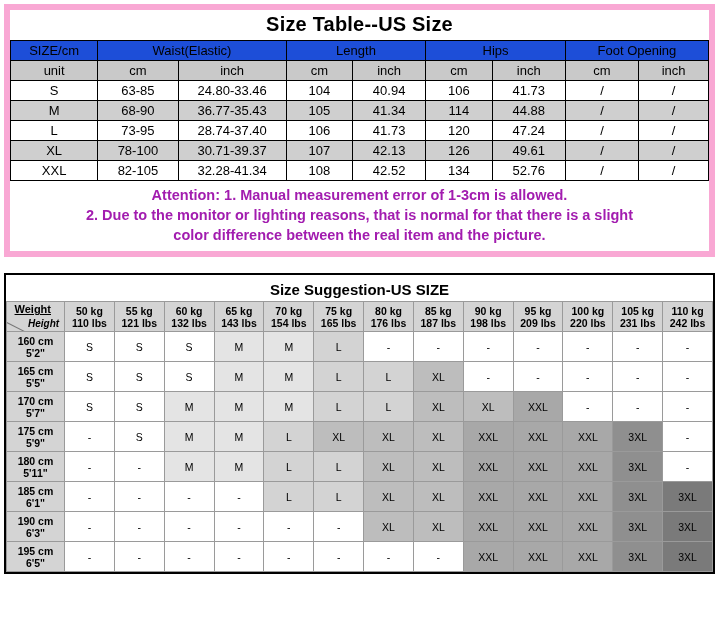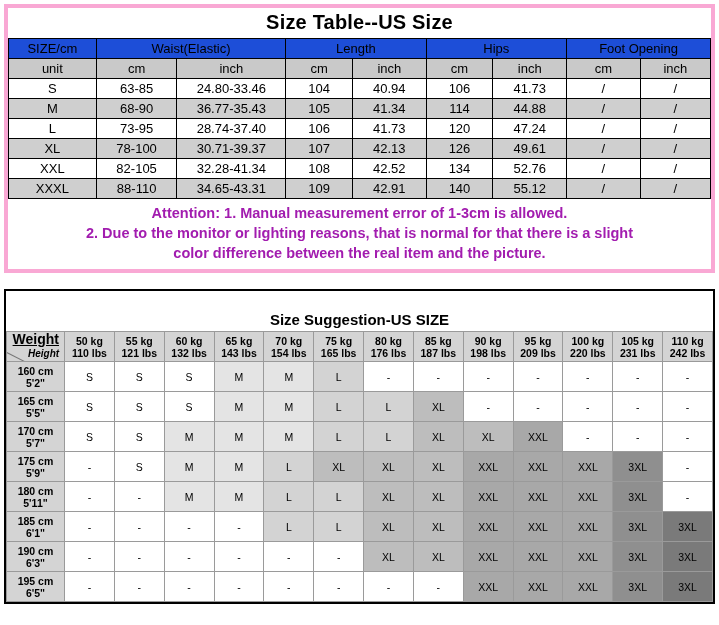--- a/index.html
+++ b/index.html
@@ -16,21 +16,21 @@
   }
   .page {
     width: 719px;
     height: 625px;
     position: relative;
     box-sizing: border-box;
   }
 
   
   .block-size-table {
-    border: 4px solid #f9a8d4;
+    border: 6px solid #f9a8d4;
     box-sizing: border-box;
     margin: 4px 4px 16px 4px;
     width: 711px;
   }
   .title-bar {
     text-align: center;
     font-size: 20px;
     font-weight: bold;
     padding: 3px 0 4px 0;
     letter-spacing: 0.2px;
@@ -76,21 +76,21 @@
   .block-suggestion {
     border: 2px solid #000;
     box-sizing: border-box;
     margin: 8px 4px 4px 4px;
     width: 711px;
   }
   .sugg-title {
     text-align: center;
     font-size: 15px;
     font-weight: bold;
-    padding: 20px 0 3px 0;
+    padding: 6px 0 3px 0;
   }
   table.sugg {
     border-collapse: collapse;
     width: 100%;
     table-layout: fixed;
   }
   table.sugg td {
     border: 1px solid #9a9a9a;
     text-align: center;
     font-size: 10.5px;
@@ -99,22 +99,22 @@
     padding: 0;
   }
   .corner-cell {
     background: #d4d4d4 !important;
     position: relative;
     width: 58px;
   }
   .corner-cell .w {
     position: absolute;
     top: 1px;
-    right: 5px;
-    font-size: 14px;
+    right: 13px;
+    font-size: 11px;
     font-weight: bold;
     text-decoration: underline;
   }
   .corner-cell .h {
     position: absolute;
     bottom: 1px;
     left: 21px;
     font-size: 10px;
     font-weight: bold;
     font-style: italic;
@@ -242,31 +242,20 @@
             <td>XXL</td>
             <td>82-105</td>
             <td>32.28-41.34</td>
             <td>108</td>
             <td>42.52</td>
             <td>134</td>
             <td>52.76</td>
             <td>/</td>
             <td>/</td>
           </tr>
-          <tr class="row-dark">
-            <td>XXXL</td>
-            <td>88-110</td>
-            <td>34.65-43.31</td>
-            <td>109</td>
-            <td>42.91</td>
-            <td>140</td>
-            <td>55.12</td>
-            <td>/</td>
-            <td>/</td>
-          </tr>
         </tbody>
     </table>
     <div class="attention">
       <p>Attention:  1. Manual measurement error of 1-3cm is allowed.</p>
       <p>2. Due to the monitor or lighting reasons, that is normal for that there is a slight</p>
       <p>color difference between the real item and the picture.</p>
     </div>
   </div>
 
   <div class="block-suggestion">

